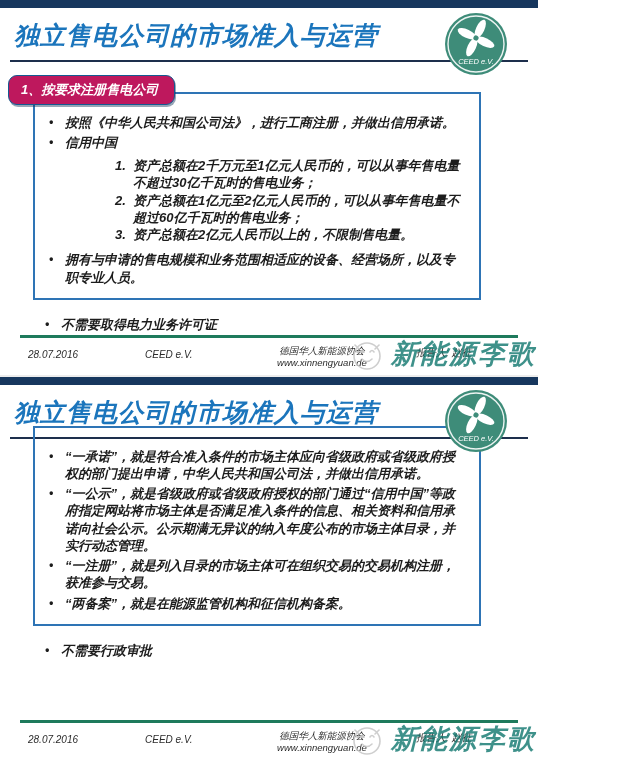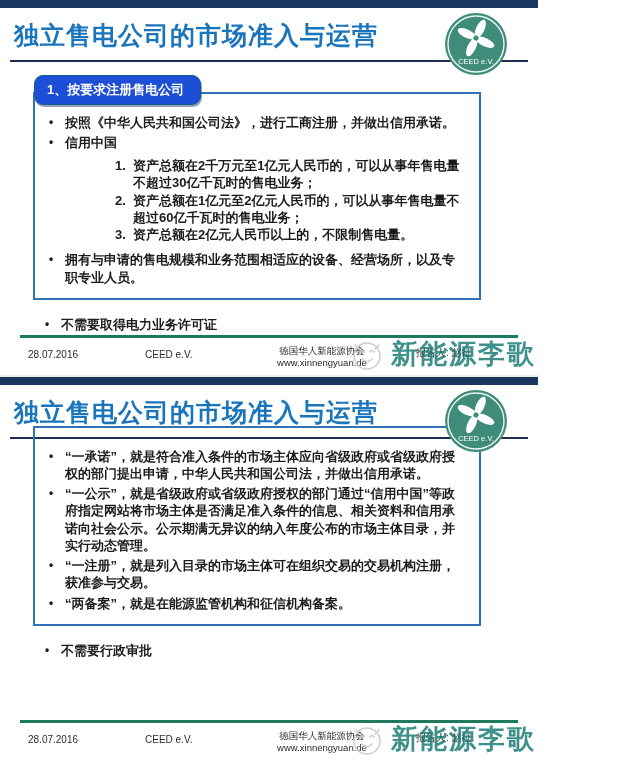--- a/index.html
+++ b/index.html
@@ -1,27 +1,27 @@
 <!DOCTYPE html>
 <html><head>
 <meta charset="utf-8">
 <style>
   html,body{margin:0;padding:0;background:#fff;}
   body{width:627px;height:760px;overflow:hidden;
        font-family:"Liberation Sans","DejaVu Sans",sans-serif;color:#1c1c1c;}
-  .slide{position:relative;width:538px;background:#fff;overflow:hidden;}
+  .slide{position:relative;width:538px;background:#fff;overflow:hidden;font-style:italic;}
   .slide-1{height:375px;}
   .slide-2{height:383px;border-top:2px solid #ededed;}
   .topbar{height:8px;background:#17375E;}
   .header{position:relative;padding:14px 110px 0 14px;}
   .slide-title{margin:0;font-size:25px;line-height:1.1;font-weight:bold;color:#1B75BC;letter-spacing:1px;}
   .logo{position:absolute;right:30px;top:4px;width:64px;height:64px;z-index:3;}
   .rule{height:2px;background:#1d2f4c;margin:10px 10px 0 10px;}
-  .section-tag{position:relative;z-index:2;display:inline-block;margin:13px 0 0 34px;
-     background:#1d4ed8;color:#fff;font-size:13px;font-weight:bold;
+  .section-tag{position:relative;z-index:2;display:inline-block;margin:13px 0 0 8px;
+     background:#be185d;color:#fff;font-size:13px;font-weight:bold;
      padding:5px 16px 5px 12px;border-radius:9px;border:1px solid #155a91;
      box-shadow:1px 2px 0 rgba(23,55,94,.45);}
   .content-box{position:relative;z-index:1;margin:-13px 57px 0 33px;
      border:2px solid #2E74B5;padding:20px 12px 9px 14px;}
   .brow{display:flex;font-size:13px;line-height:1.33;font-weight:600;margin:0 0 3px 0;}
   .bmark{flex:none;width:16px;text-align:left;font-size:12px;padding-top:1px;}
   .btext{flex:1;}
   .numlist{margin:6px 0 8px 66px;}
   .nrow{display:flex;font-size:13px;line-height:1.33;font-weight:600;}
   .nmark{flex:none;width:18px;}

